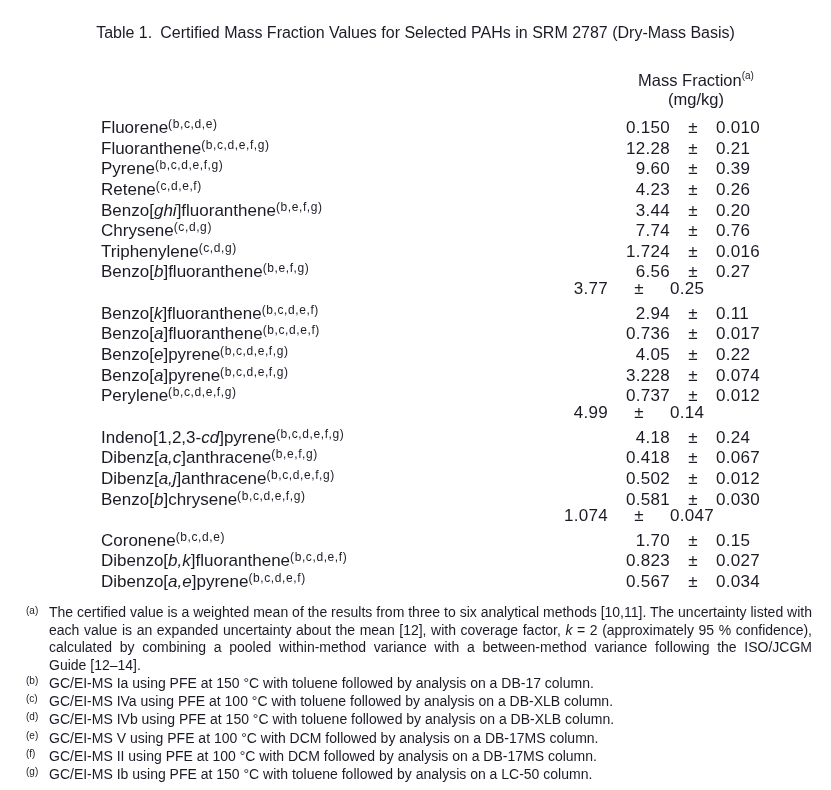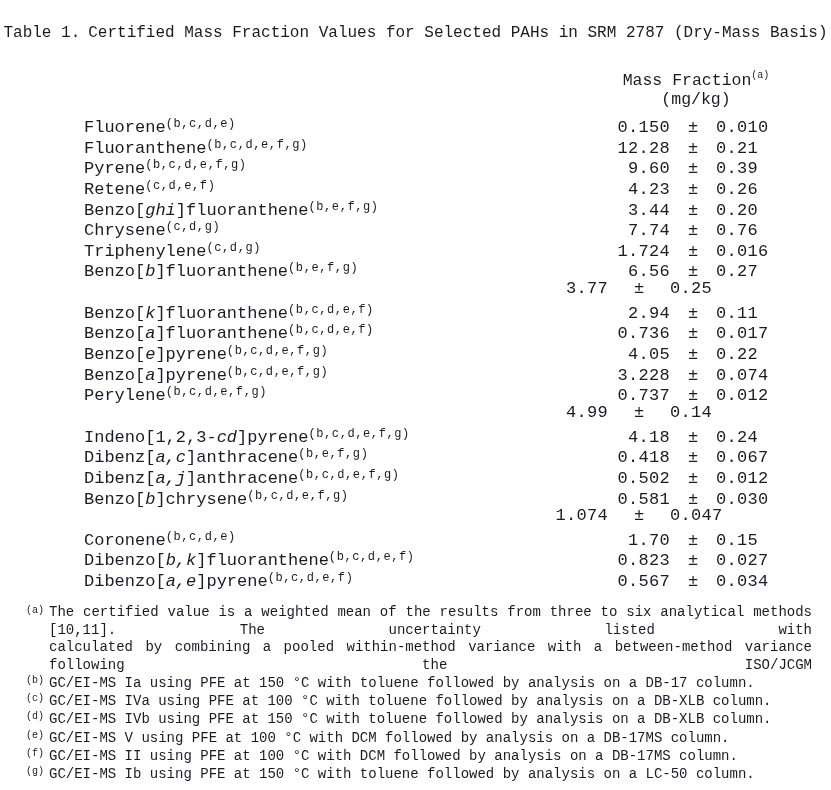--- a/index.html
+++ b/index.html
@@ -1,21 +1,21 @@
 <!DOCTYPE html>
 <html><head>
 <meta charset="utf-8">
 <style>
   html,body { margin:0; padding:0; background:#ffffff; }
   .page {
     position: relative;
     width: 831px;
     height: 790px;
     background: #ffffff;
-    font-family: Liberation Mono, monospace;
+    font-family: Liberation Sans, sans-serif;
     color: #1b1b26;
     overflow: hidden;
   }
   .title {
     position: absolute;
     top: 24px;
     left: 0;
     width: 100%;
     text-align: center;
     font-size: 16px;
@@ -40,21 +40,21 @@
   }
   .row {
     display: grid;
     grid-template-columns: 1fr 62px 46px 52px;
     padding: 0 63px 0 84px;
     height: 20.65px;
     line-height: 20.65px;
     font-size: 17px;
     align-items: baseline;
   }
-  .name { white-space: nowrap; }
+  .name { white-space: nowrap; margin-left: 17px; }
   .name .sup {
     font-size: 12px;
     letter-spacing: 0.6px;
     vertical-align: 5px;
   }
   .i { font-style: italic; }
   .val { text-align: right; letter-spacing: 0.3px; }
   .pm  { text-align: center; }
   .unc { text-align: left; letter-spacing: 0.3px; }
   .footnotes {
@@ -224,21 +224,23 @@
         <div class="val">0.567</div>
         <div class="pm">±</div>
         <div class="unc">0.034</div>
       </div>
     </div>
 
   <div class="footnotes" id="footnotes">
       <div class="footnote">
         <span class="fn-marker">(a)</span>
         <div class="fn-line justify-line"><span>The certified value is a weighted mean of the results from three to six analytical methods [10,11].  The uncertainty listed with</span></div>
+        <div class="fn-line justify-line"><span>each value is an expanded uncertainty about the mean [12], with coverage factor, </span><span class="i">k</span><span> = 2 (approximately 95 % confidence),</span></div>
         <div class="fn-line justify-line"><span>calculated by combining a pooled within-method variance with a between-method variance following the ISO/JCGM</span></div>
+        <div class="fn-line"><span>Guide [12–14].</span></div>
       </div>
       <div class="footnote single">
         <span class="fn-marker">(b)</span>
         <div class="fn-line"><span>GC/EI-MS Ia using PFE at 150 °C with toluene followed by analysis on a DB-17 column.</span></div>
       </div>
       <div class="footnote single">
         <span class="fn-marker">(c)</span>
         <div class="fn-line"><span>GC/EI-MS IVa using PFE at 100 °C with toluene followed by analysis on a DB-XLB column.</span></div>
       </div>
       <div class="footnote single">

